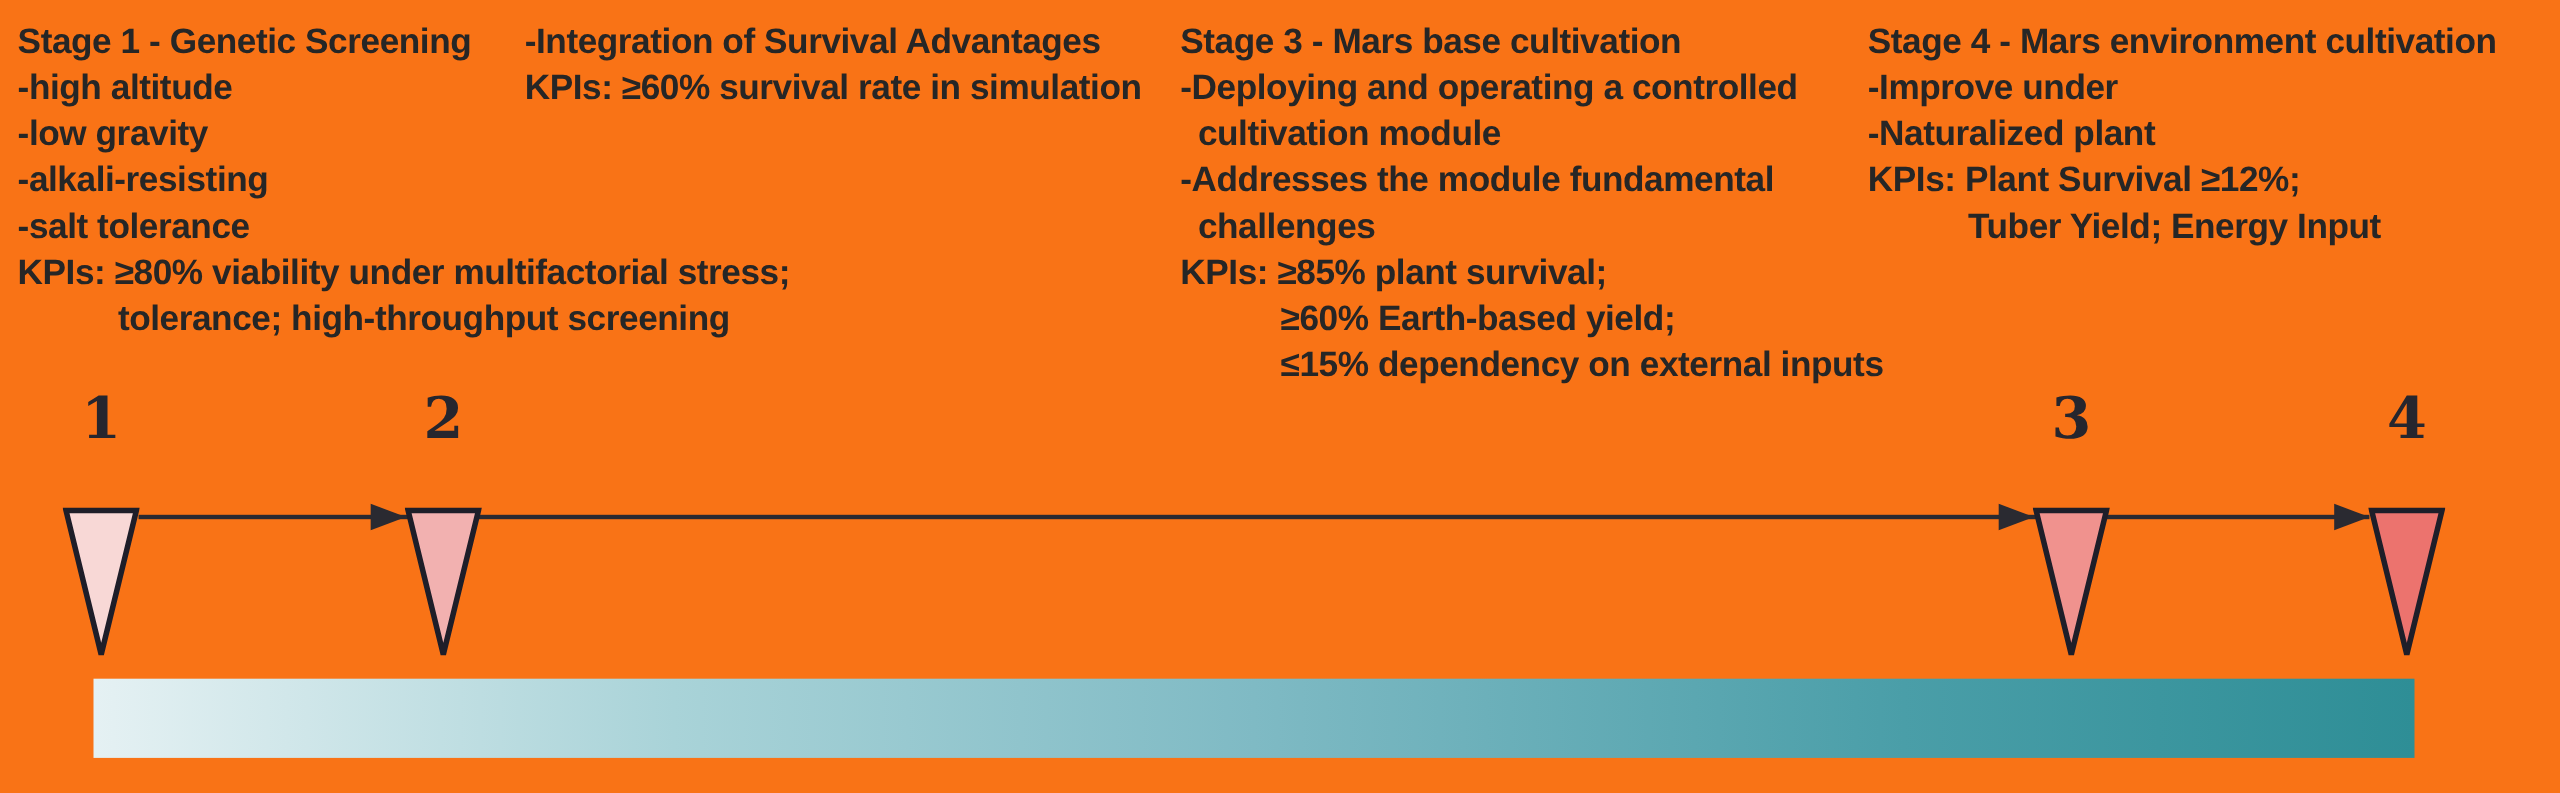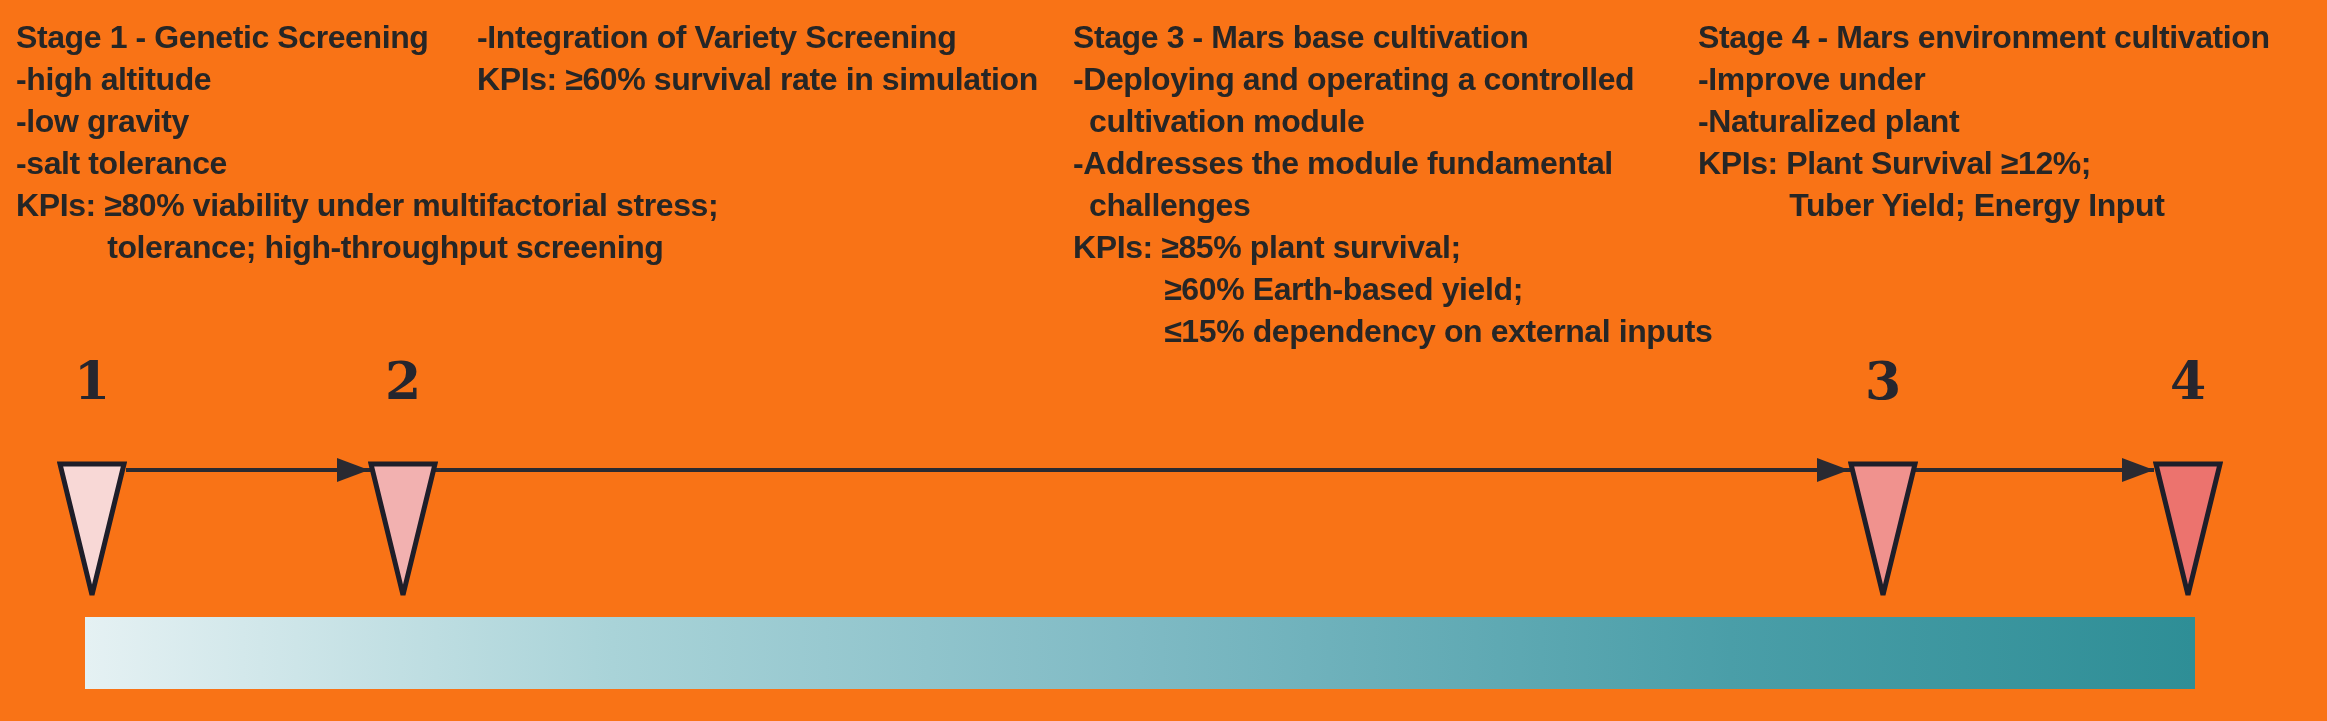--- a/index.html
+++ b/index.html
@@ -72,26 +72,27 @@
 </style>
 </head>
 <body>
 
 <div class="canvas">
   <div id="stages">
       <div class="stage-col">
         <div class="stage-line ind0">Stage 1 - Genetic Screening</div>
         <div class="stage-line ind0">-high altitude</div>
         <div class="stage-line ind0">-low gravity</div>
+        <div class="stage-line ind0">-alkali-resisting</div>
         <div class="stage-line ind0">-salt tolerance</div>
         <div class="stage-line ind0">KPIs: ≥80% viability under multifactorial stress;</div>
         <div class="stage-line ind2">tolerance; high-throughput screening</div>
       </div>
       <div class="stage-col">
-        <div class="stage-line ind0">-Integration of Variety Screening</div>
+        <div class="stage-line ind0">-Integration of Survival Advantages</div>
         <div class="stage-line ind0">KPIs: ≥60% survival rate in simulation</div>
       </div>
       <div class="stage-col">
         <div class="stage-line ind0">Stage 3 - Mars base cultivation</div>
         <div class="stage-line ind0">-Deploying and operating a controlled</div>
         <div class="stage-line ind1">cultivation module</div>
         <div class="stage-line ind0">-Addresses the module fundamental</div>
         <div class="stage-line ind1">challenges</div>
         <div class="stage-line ind0">KPIs: ≥85% plant survival;</div>
         <div class="stage-line ind2">≥60% Earth-based yield;</div>

